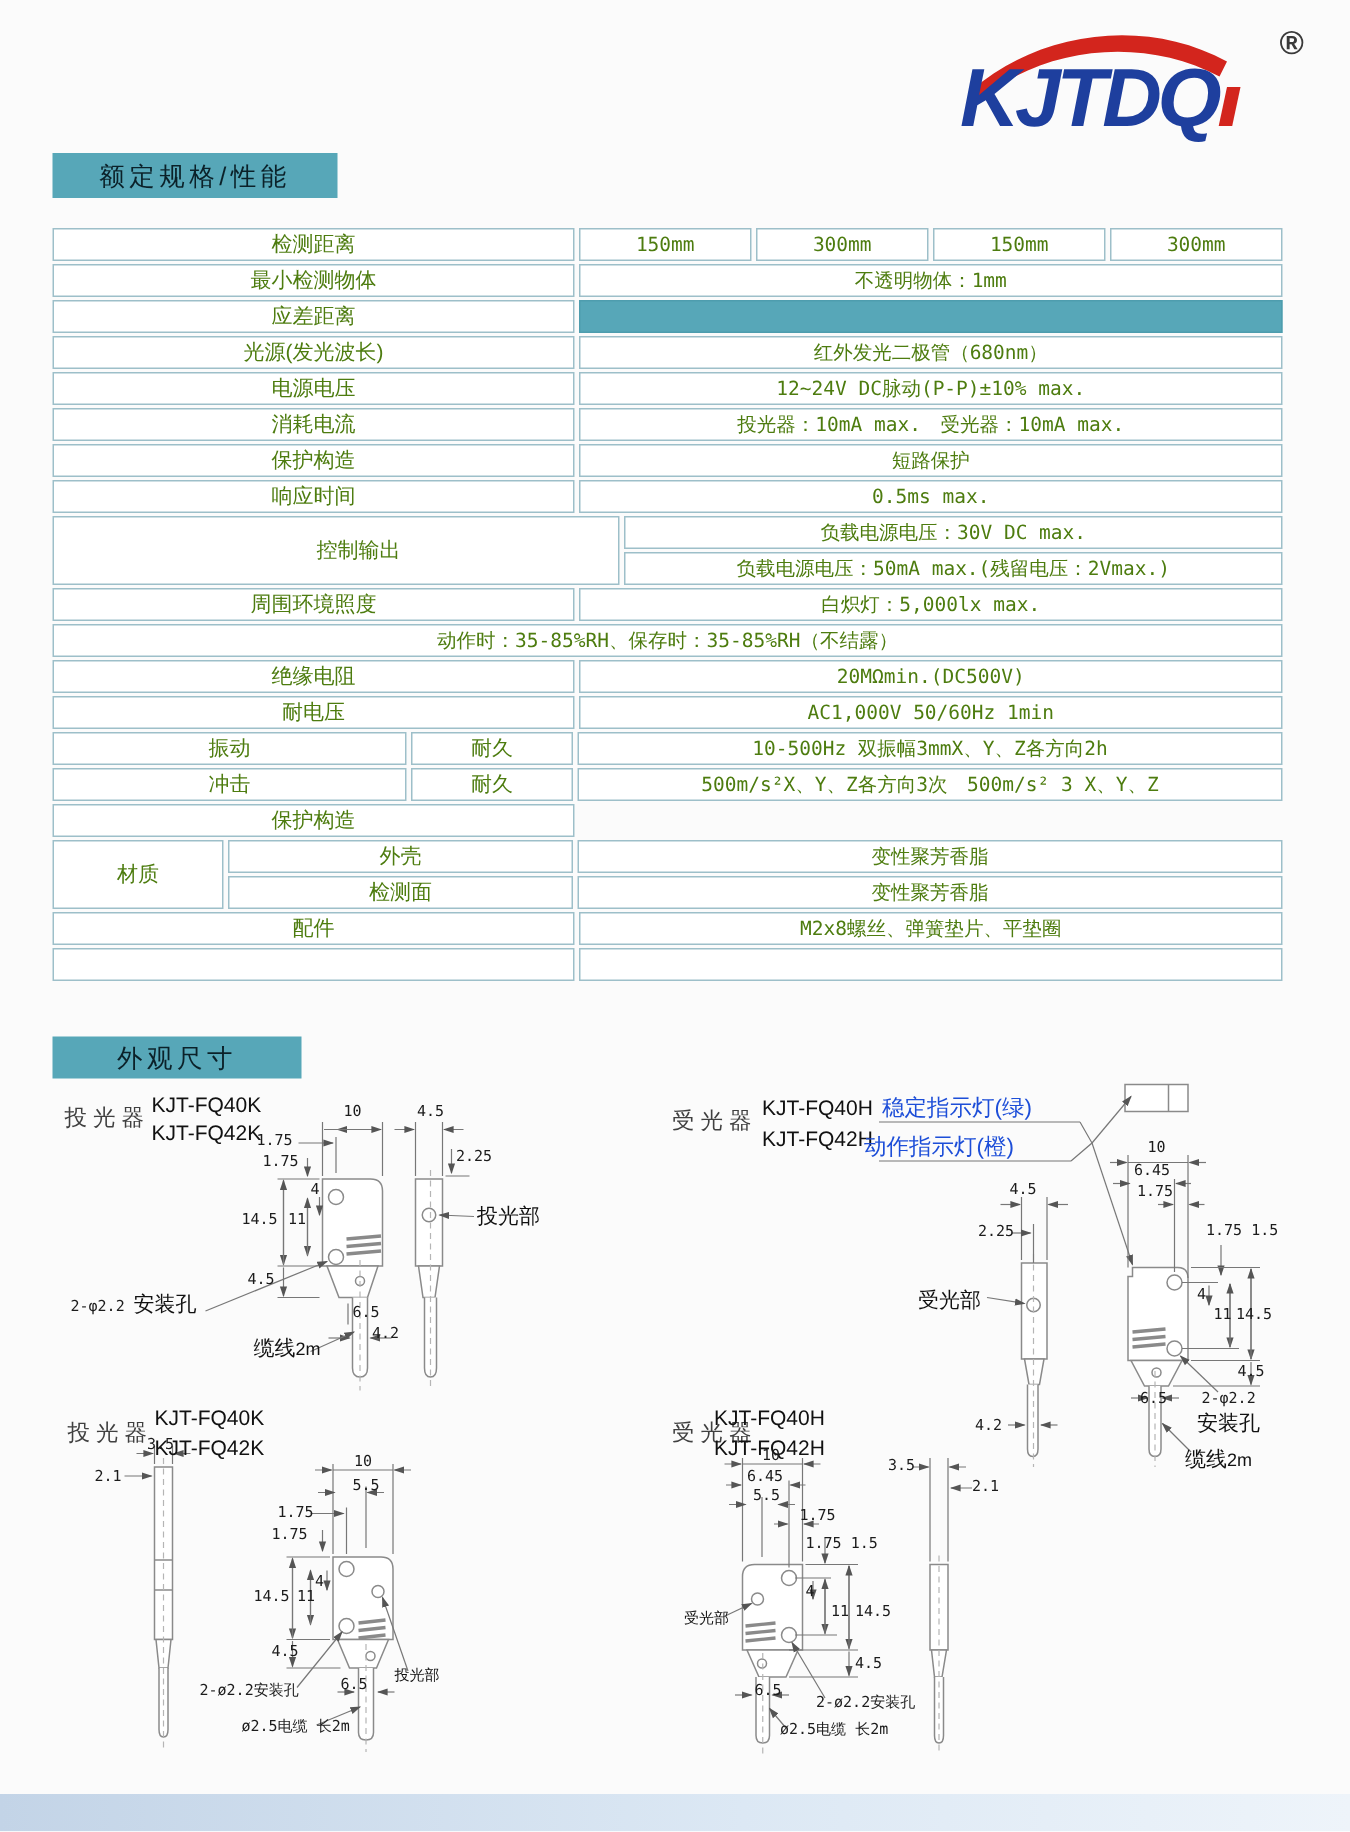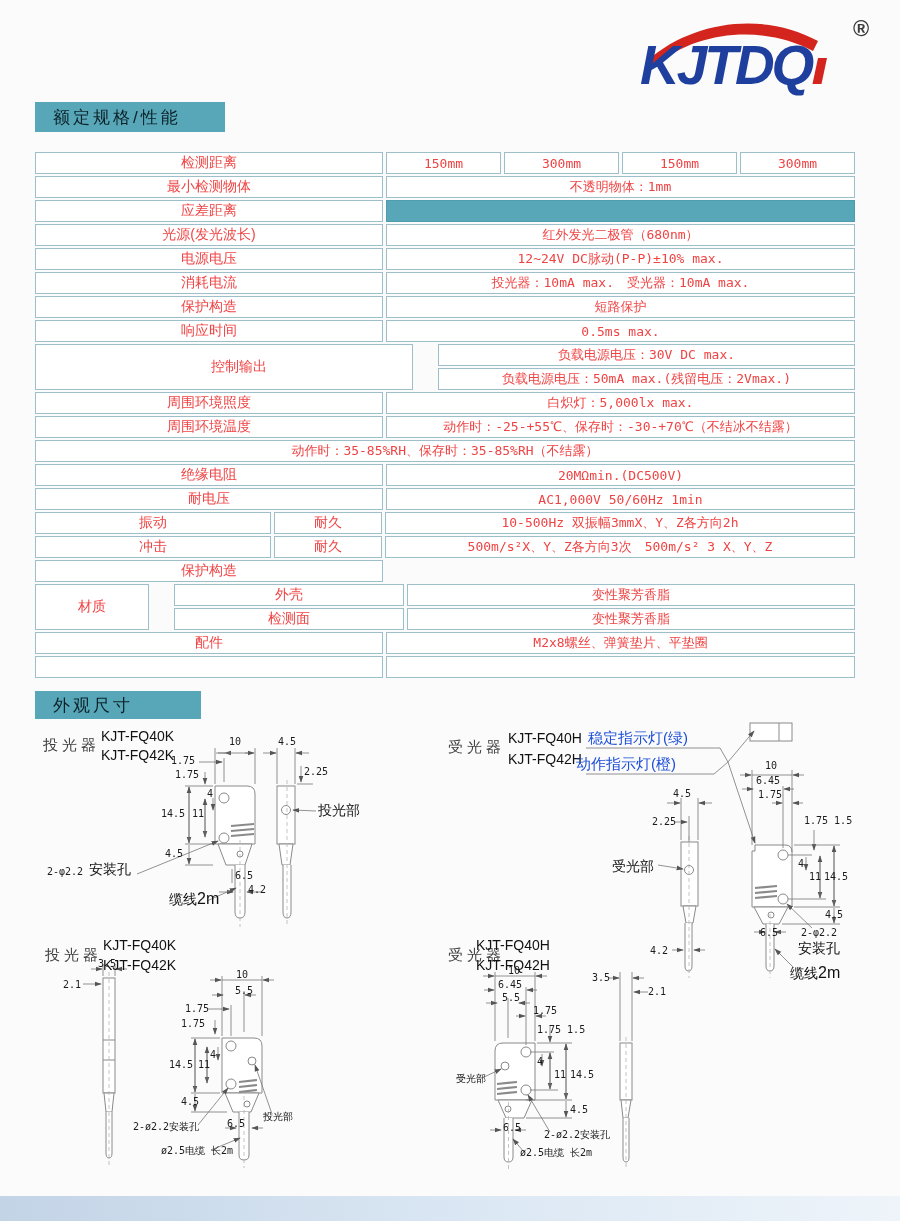--- a/index.html
+++ b/index.html
@@ -7,58 +7,58 @@
         font-family:"Liberation Sans","DejaVu Sans",sans-serif;overflow:hidden;}
 
   
   .logo-wrap{position:absolute;left:638px;top:14px;width:250px;height:84px;}
   .logo-wrap svg{position:absolute;left:0;top:0;}
   .reg{position:absolute;left:215px;top:2px;font-size:22px;color:#3a3a3a;font-weight:bold;}
 
   
   .sec-title{position:absolute;left:35px;height:30px;background:#57a7b8;color:#0b2129;
              font-size:17px;letter-spacing:3px;display:flex;align-items:center;
-             padding:0 18px;box-sizing:border-box;}
+             padding:0 18px;box-sizing:border-box;justify-content:center;}
   .sec1{top:102px;width:190px;}
   .sec2{top:691px;width:166px;height:28px;}
 
   
   .spec-table{position:absolute;left:35px;top:152px;width:820px;}
   .srow{display:flex;gap:3px;margin-bottom:2px;}
   .cell{border:1px solid #9dbfc9;background:#fff;display:flex;align-items:center;
-        justify-content:center;height:20px;white-space:nowrap;color:#ef4444;}
+        justify-content:center;height:20px;white-space:nowrap;color:#4d7c0f;}
   .lbl{width:346px;flex:none;font-size:14px;}
   .val{flex:1;font-size:13px;font-family:"DejaVu Sans Mono","Liberation Sans",sans-serif;}
   .v4{flex:1;font-size:13px;font-family:"DejaVu Sans Mono","Liberation Sans",sans-serif;}
   .teal{background:#57a7b8;border-color:#4e9dae;}
   .lbl-a{width:234px;flex:none;font-size:14px;}
   .lbl-b{width:106px;flex:none;font-size:14px;}
   .mat{width:112px;flex:none;font-size:14px;height:44px;}
   .sublbl{width:228px;flex:none;font-size:14px;}
   .tall-lbl{height:44px;padding-left:30px;}
-  .vstack{flex:1;display:flex;flex-direction:column;gap:2px;margin-left:22px;}
+  .vstack{flex:1;display:flex;flex-direction:column;gap:2px;}
   .vstack .cell{height:20px;}
   .subrow{display:flex;gap:3px;}
   .subrow .val{flex:1;}
 
   
   .panel{position:absolute;}
   .panel svg.art{position:absolute;left:0;top:0;}
   .p1{left:35px;top:722px;width:380px;height:212px;}
   .p2{left:420px;top:718px;width:476px;height:270px;}
   .p3{left:35px;top:932px;width:335px;height:258px;}
   .p4{left:420px;top:932px;width:295px;height:258px;}
   .type{position:absolute;font-size:15px;letter-spacing:4px;color:#404040;white-space:nowrap;}
   .model{position:absolute;font-size:14px;color:#111;white-space:nowrap;}
   .ind{position:absolute;font-size:15px;color:#1d4ed8;white-space:nowrap;}
   .dim{position:absolute;font-size:10px;color:#1c1c1c;white-space:nowrap;
        font-family:"DejaVu Sans Mono","Liberation Sans",sans-serif;}
   .dcjk{position:absolute;font-size:14px;color:#111;white-space:nowrap;}
   .dcjk-sm{position:absolute;font-size:10px;color:#111;white-space:nowrap;}
-  .sub2{font-size:16px;}
+  .sub2{font-size:12px;}
 
   
   .footer-bar{position:absolute;left:0;top:1196px;width:900px;height:25px;
               background:linear-gradient(to right,#c3d4e7,#dce8f4 55%,#eef4fa);}
 </style>
 </head>
 <body>
 
 <div class="page">
 
@@ -128,24 +128,20 @@
         <div class="cell val">负载电源电压：30V DC max.</div>
         <div class="cell val">负载电源电压：50mA max.(残留电压：2Vmax.)</div>
       </div>
     </div>
 
     <div class="srow">
       <div class="cell lbl">周围环境照度</div>
       <div class="cell val">白炽灯：5,000lx max.</div>
     </div>
 
-    <div class="srow">
-      <div class="cell lbl">周围环境温度</div>
-      <div class="cell val">动作时：-25-+55℃、保存时：-30-+70℃（不结冰不结露）</div>
-    </div>
 
     <div class="srow">
       <div class="cell val">动作时：35-85%RH、保存时：35-85%RH（不结露）</div>
     </div>
 
     <div class="srow">
       <div class="cell lbl">绝缘电阻</div>
       <div class="cell val">20MΩmin.(DC500V)</div>
     </div>
 

